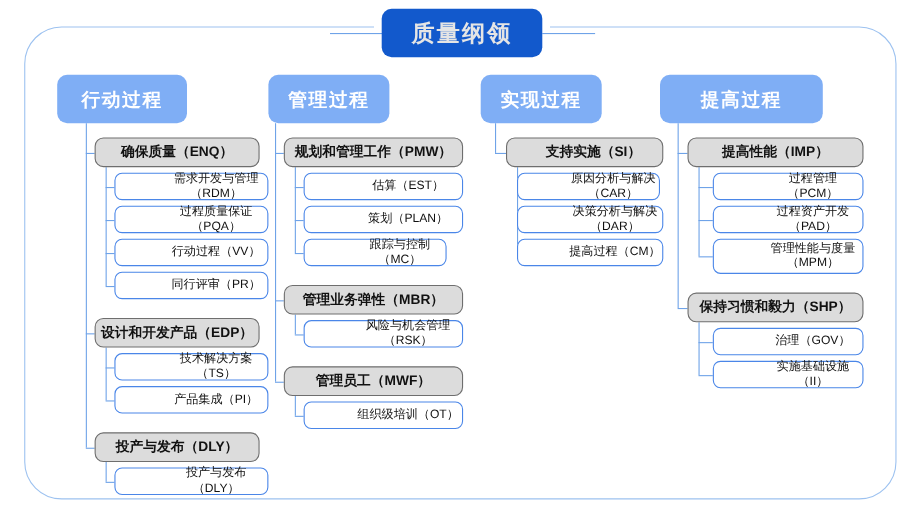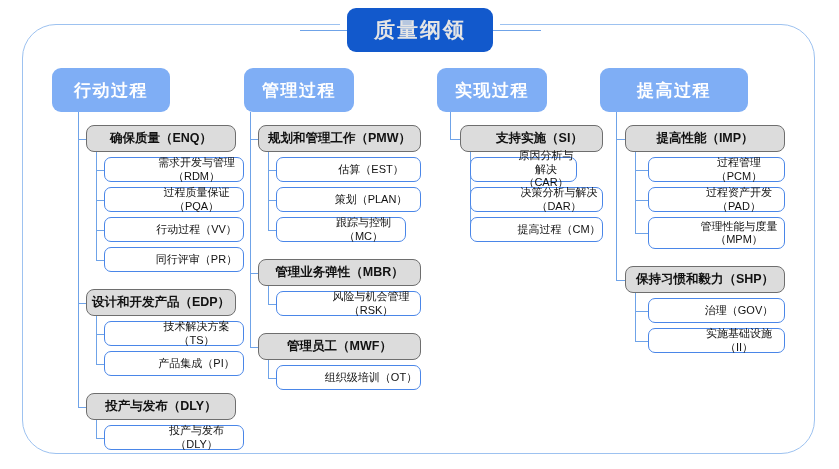--- a/index.html
+++ b/index.html
@@ -152,21 +152,21 @@
       <div class="conn v" style="left: 268px; top: 286px; height: 17.5px;"></div>
       <div class="group-box" style="left: 258px; top: 333px; width: 163px; height: 27px;">管理员工（MWF）</div>
       <div class="conn h" style="left: 250px; top: 346.5px; width: 8px;"></div>
       <div class="leaf-box" style="left: 276px; top: 365px; width: 145px; height: 25px;">组织级培训（OT）</div>
       <div class="conn h" style="left: 268px; top: 377.5px; width: 8px;"></div>
       <div class="conn v" style="left: 268px; top: 360px; height: 17.5px;"></div>
       <div class="conn v" style="left: 250px; top: 112px; height: 234.5px;"></div>
       <div class="col-head" style="left: 437px; top: 68px; width: 110px;">实现过程</div>
       <div class="group-box" style="left: 460px; top: 125px; width: 143px; height: 27px; padding-left: 16px;">支持实施（SI）</div>
       <div class="conn h" style="left: 450px; top: 138.5px; width: 10px;"></div>
-      <div class="leaf-box" style="left: 470px; top: 157px; width: 107px; height: 25px;">原因分析与解决（CAR）</div>
+      <div class="leaf-box" style="left: 470px; top: 157px; width: 130px; height: 25px;">原因分析与解决（CAR）</div>
       <div class="conn h" style="left: 470px; top: 169.5px; width: 0px;"></div>
       <div class="leaf-box" style="left: 470px; top: 187px; width: 133px; height: 25px;">决策分析与解决（DAR）</div>
       <div class="conn h" style="left: 470px; top: 199.5px; width: 0px;"></div>
       <div class="leaf-box" style="left: 470px; top: 217px; width: 133px; height: 25px;">提高过程（CM）</div>
       <div class="conn h" style="left: 470px; top: 229.5px; width: 0px;"></div>
       <div class="conn v" style="left: 470px; top: 152px; height: 77.5px;"></div>
       <div class="conn v" style="left: 450px; top: 112px; height: 26.5px;"></div>
       <div class="col-head" style="left: 600px; top: 68px; width: 148px;">提高过程</div>
       <div class="group-box" style="left: 625px; top: 125px; width: 160px; height: 27px;">提高性能（IMP）</div>
       <div class="conn h" style="left: 616px; top: 138.5px; width: 9px;"></div>

